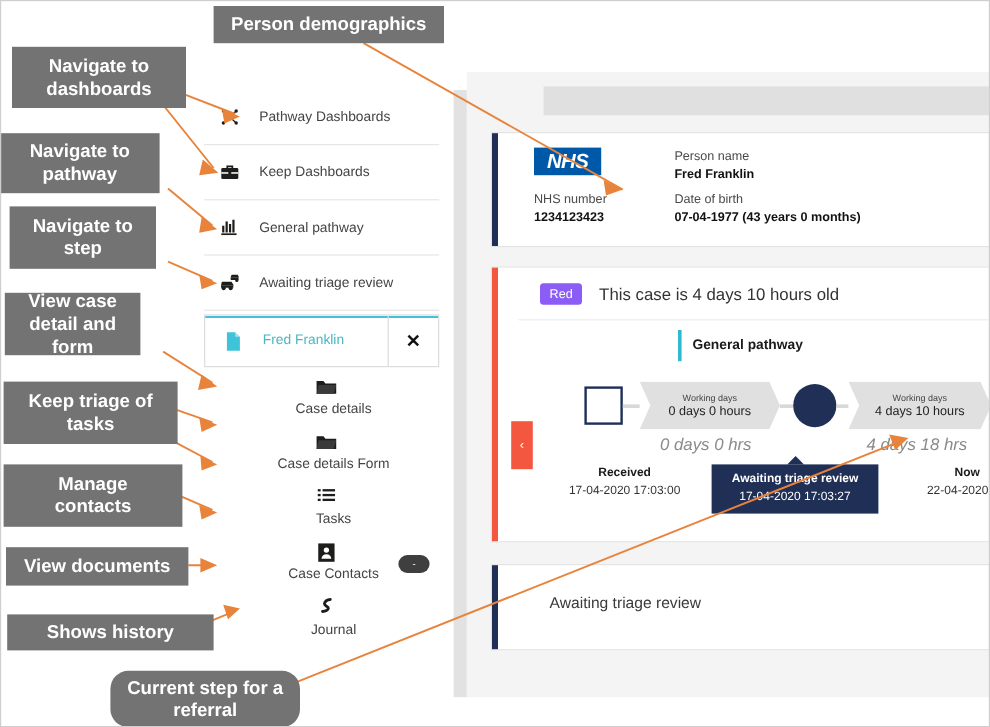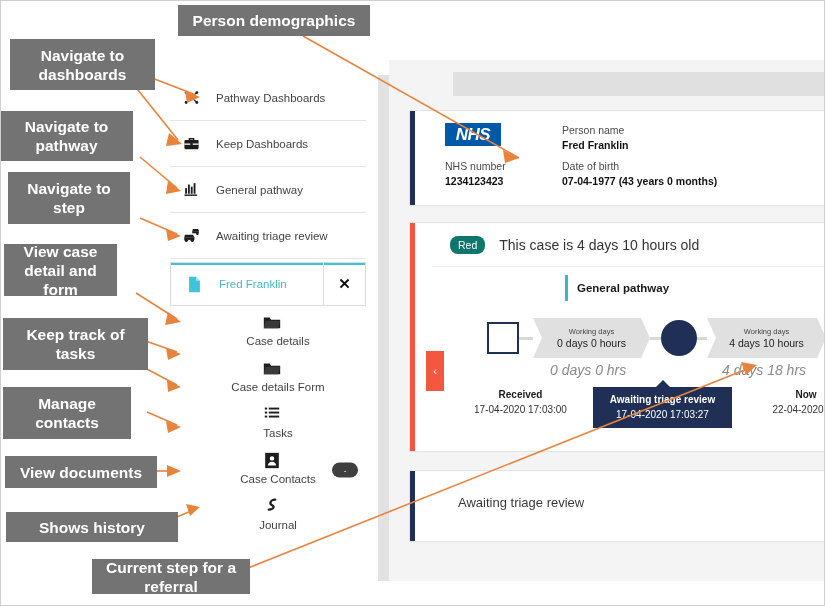--- a/index.html
+++ b/index.html
@@ -95,22 +95,22 @@
   .field-value { font-size: 10.5px; color: #111; font-weight: bold; line-height: 15px; }
 
   
   #case-card { left: 20px; top: 162px; width: 416px; height: 230px; }
   .case-age-row {
     position: absolute; left: 22px; top: 0; right: 0; height: 44px;
     display: flex; align-items: center;
     border-bottom: 1px solid #ededed;
   }
   .rag-badge {
-    background: #0f766e; color: #fff; font-size: 10.5px;
-    padding: 3px 8px; border-radius: 8px; margin-left: 18px;
+    background: #8b5cf6; color: #fff; font-size: 10.5px;
+    padding: 3px 8px; border-radius: 3px; margin-left: 18px;
   }
   .case-age-text { margin-left: 14px; font-size: 14px; color: #333; }
 
   .pathway-title-wrap {
     position: absolute; left: 155px; top: 52px;
     display: flex; align-items: center;
   }
   .pathway-tick { width: 3px; height: 26px; background: #32b8cf; }
   .pathway-title {
     margin-left: 9px; font-size: 11.5px; font-weight: bold; color: #1a1a1a;
@@ -455,33 +455,33 @@
     </div>
     <div class="callout" style="left:8px; top:172px; width:122px; height:52px; white-space:pre-line;">
       <span>Navigate to
 step</span>
     </div>
     <div class="callout" style="left:4px; top:244px; width:113px; height:52px; white-space:pre-line;">
       <span>View case
 detail and form</span>
     </div>
     <div class="callout" style="left:3px; top:318px; width:145px; height:52px; white-space:pre-line;">
-      <span>Keep track of
+      <span>Keep triage of
 tasks</span>
     </div>
-    <div class="callout" style="left:3px; top:387px; width:128px; height:52px; white-space:pre-line;">
+    <div class="callout" style="left:3px; top:387px; width:149px; height:52px; white-space:pre-line;">
       <span>Manage
 contacts</span>
     </div>
     <div class="callout" style="left:5px; top:456px; width:152px; height:32px;">
       <span>View documents</span>
     </div>
     <div class="callout" style="left:6px; top:512px; width:172px; height:30px;">
       <span>Shows history</span>
     </div>
-    <div class="callout" style="left:92px; top:559px; width:158px; height:35px; white-space:pre-line;">
+    <div class="callout" style="left:92px; top:559px; width:158px; height:47px; white-space:pre-line;border-radius:15px;">
       <span>Current step for a
 referral</span>
     </div>
   </div>
 
   <div class="page-border"></div>
 </div>
 
 </body></html>

